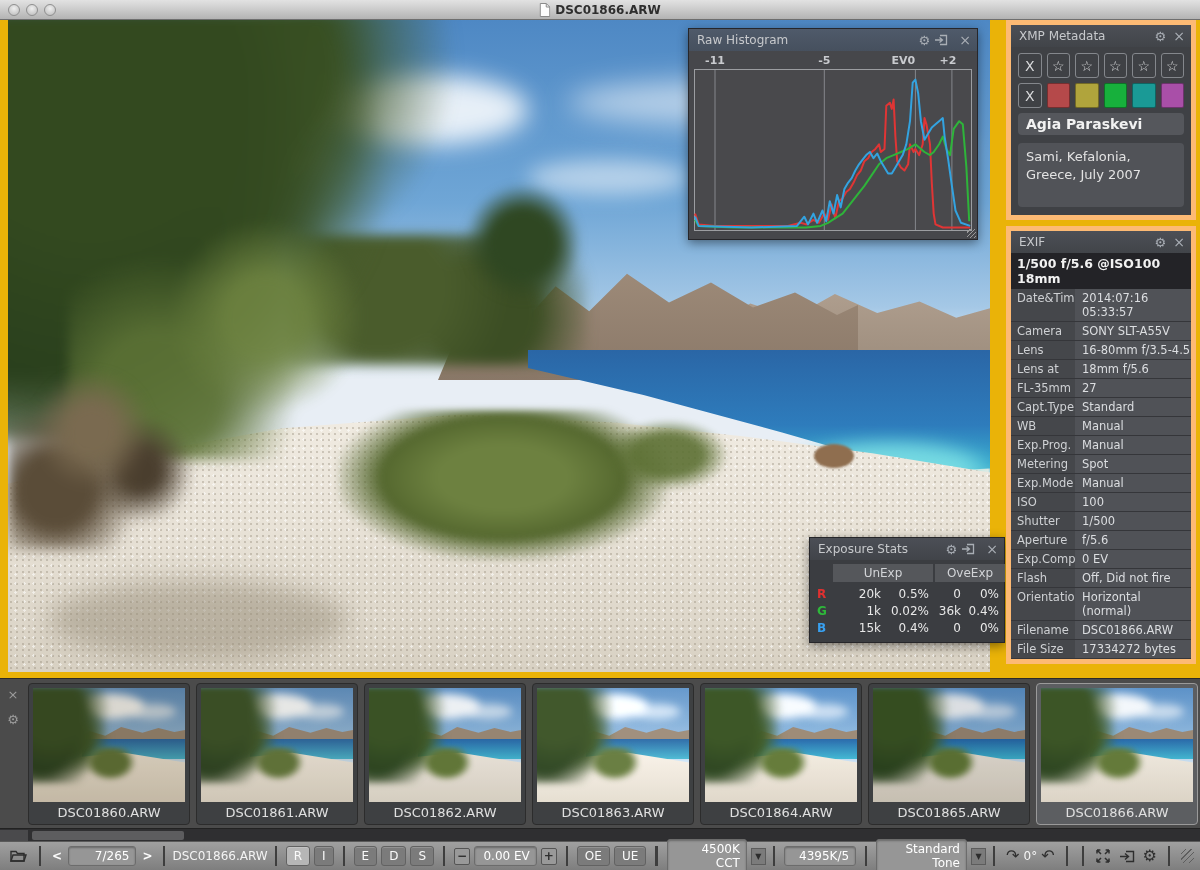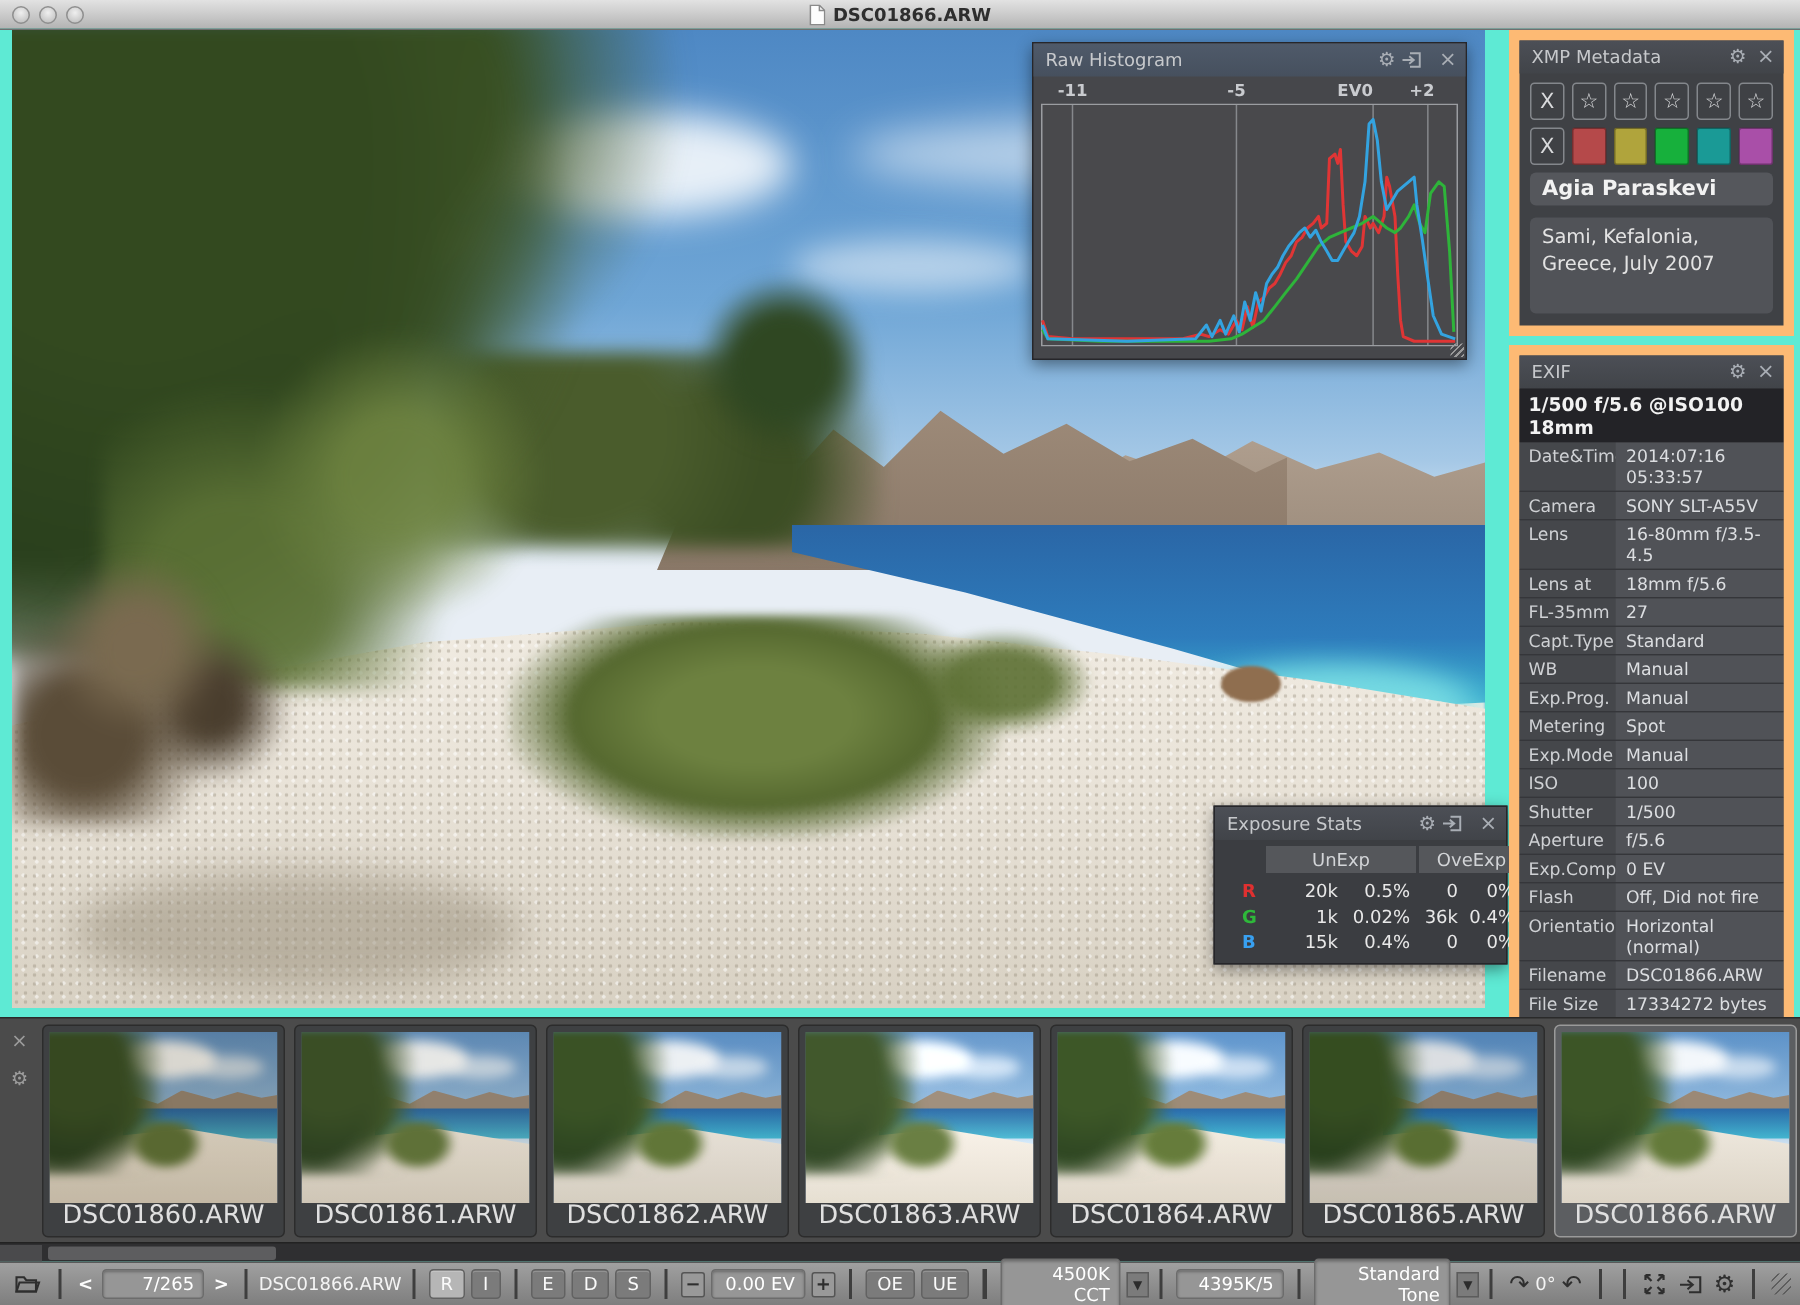--- a/index.html
+++ b/index.html
@@ -1,17 +1,17 @@
 <!DOCTYPE html>
 <html><head>
 <meta charset="utf-8">
 <style>
   html,body{margin:0;padding:0;background:#222;}
   *{box-sizing:border-box;font-family:"DejaVu Sans",sans-serif;}
-  .app{position:relative;width:1200px;height:870px;background:#5eead4;overflow:hidden;}
+  .app{position:relative;width:1200px;height:870px;background:#eab308;overflow:hidden;}
 
   
   .titlebar{position:absolute;left:0;top:0;width:1200px;height:20px;
     background:linear-gradient(180deg,#e2e2e2,#c9c9c9 55%,#b3b3b3);border-bottom:1px solid #6f6f6f;}
   .lights{position:absolute;left:8px;top:4px;display:flex;gap:6px;}
   .light{width:12px;height:12px;border-radius:50%;border:1px solid #8f8f8f;
     background:radial-gradient(circle at 50% 35%,#efefef,#b9b9b9);}
   .tb-title{position:absolute;left:50%;top:0;transform:translateX(-50%);height:20px;
     display:flex;align-items:center;gap:5px;font-size:12px;color:#2e2e2e;font-weight:bold;}
 
@@ -79,30 +79,30 @@
   .picon.close{font-size:14px;}
 
   .hist{left:688px;top:28px;width:290px;height:212px;}
   .hticks{position:relative;height:15px;margin-top:3px;font-size:11px;font-weight:bold;color:#c9cbcf;}
   .htick{position:absolute;transform:translateX(-50%);}
   #hist-svg{display:block;margin:0 5px;}
   .hgrip{position:absolute;right:1px;bottom:1px;width:9px;height:9px;
     background:repeating-linear-gradient(135deg,transparent 0 2px,#9a9a9a 2px 3px);}
 
   .stats{left:765px;top:537px;width:196px;height:106px;background:#3b3d41;margin-left:44px;}
-  .st-grid{padding:4px 14px;}
+  .st-grid{padding:4px 3px;}
   .st-hrow{display:grid;grid-template-columns:18px 100px 70px;gap:2px;margin-bottom:3px;}
   .st-hcell{background:#55575b;color:#d2d4d7;font-size:12px;text-align:center;padding:2px 0;}
   .st-row{display:grid;grid-template-columns:18px 50px 48px 32px 38px;align-items:center;height:17px;font-size:12px;color:#e8e8e8;}
   .st-ch{font-weight:bold;padding-left:4px;}
   .st-v{text-align:right;}
 
   
   .sidebar{position:absolute;left:1006px;top:20px;width:190px;}
-  .spanel{border:7px solid #fdba74;background:#3f4145;margin-bottom:6px;}
+  .spanel{border:5px solid #fdba74;background:#3f4145;margin-bottom:6px;}
   .xmp-body{padding:6px 7px 8px;}
   .btnrow{display:flex;gap:5px;margin-bottom:5px;}
   .sqbtn{width:25px;height:25px;border:1px solid #84878c;border-radius:3px;background:transparent;
     color:#d9dadc;font-size:14px;display:flex;align-items:center;justify-content:center;cursor:pointer;padding:0;}
   .swatch{width:25px;height:25px;border-radius:2px;border:1px solid rgba(0,0,0,.35);cursor:pointer;}
   .xmp-title{background:#55575c;border-radius:4px;padding:3px 8px;color:#f2f2f2;font-weight:bold;font-size:14px;margin:4px 0 8px;}
   .xmp-desc{background:#515358;border-radius:4px;padding:5px 8px;color:#e3e3e3;font-size:13px;height:64px;line-height:1.35;}
 
   .exif-summary{background:#232327;color:#f2f2f2;font-weight:bold;font-size:12.5px;padding:3px 6px;}
   .exif-row{display:grid;grid-template-columns:64px 1fr;border-bottom:1px solid #35363a;min-height:18px;}
@@ -132,21 +132,21 @@
                radial-gradient(circle at 18% 60%,#2f4722 0 30%,transparent 58%),
                radial-gradient(circle at 52% 55%,#4c682e 0 24%,transparent 52%);}
   .m-bush{left:34%;top:52%;width:34%;height:30%;filter:blur(2px);
     background:radial-gradient(ellipse at 50% 45%,#647a3a 0 45%,rgba(90,110,50,0) 72%);}
   .thumb:nth-child(1) .scene{filter:brightness(.84) saturate(1.15) sepia(.18);}
   .thumb:nth-child(2) .scene{filter:brightness(.92) sepia(.08);}
   .thumb:nth-child(3) .scene{filter:brightness(.97);}
   .thumb:nth-child(4) .scene{filter:brightness(1.05) saturate(.9);}
   .thumb:nth-child(5) .scene{filter:brightness(1.02);}
   .thumb:nth-child(6) .scene{filter:brightness(.9) saturate(1.05);}
-  .tlabel{position:absolute;left:0;right:0;bottom:4px;text-align:center;color:#e0e0e0;font-size:17px;}
+  .tlabel{position:absolute;left:0;right:0;bottom:4px;text-align:center;color:#e0e0e0;font-size:13px;}
 
   
   .hscroll{position:absolute;left:0;top:828px;width:1200px;height:13px;background:#2f2f31;border-top:1px solid #222;}
   .hs-cap{position:absolute;left:0;top:1px;width:28px;height:11px;background:#4a4a4c;}
   .hs-thumb{position:absolute;left:32px;top:2px;width:152px;height:9px;background:#5d5d5f;border-radius:2px;cursor:pointer;}
 
   
   .statusbar{position:absolute;left:0;top:841px;width:1200px;height:29px;
     background:linear-gradient(180deg,#a0a0a0,#7e7e7e);border-top:1px solid #5a5a5a;
     display:flex;align-items:center;padding:0 6px;color:#f4f4f4;font-size:12px;}

